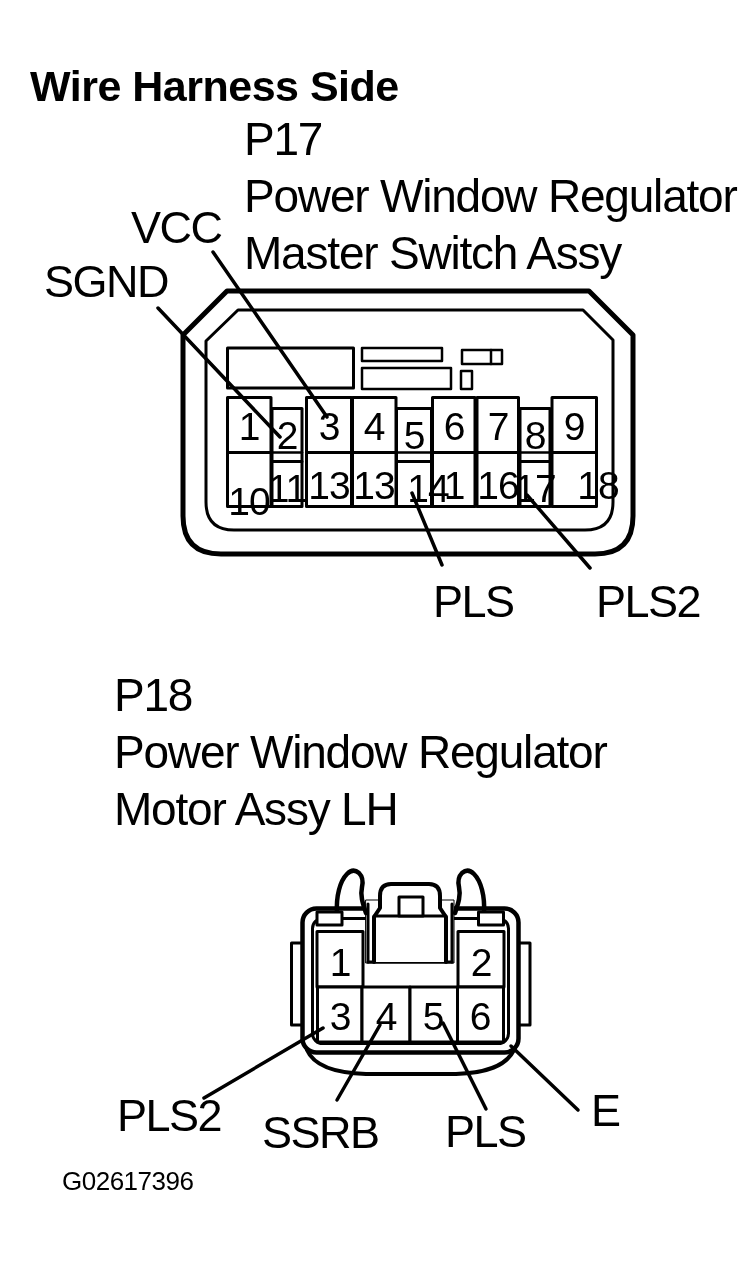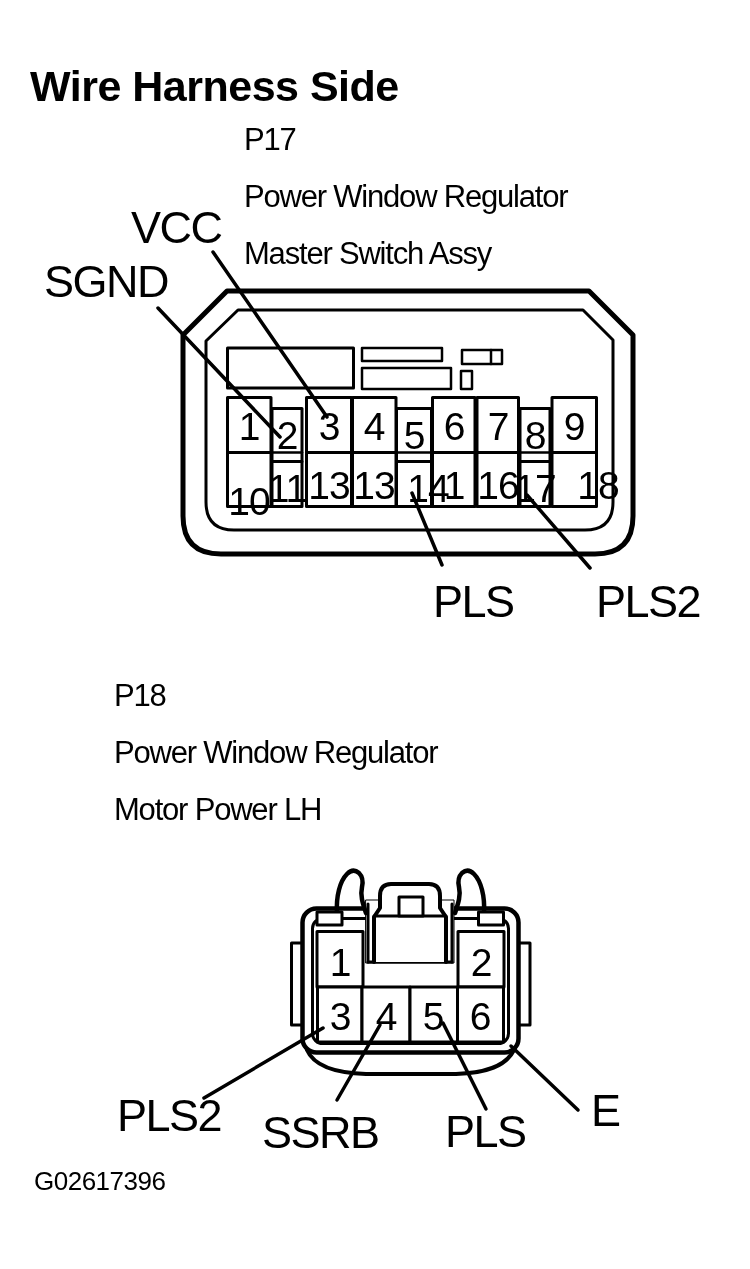--- a/index.html
+++ b/index.html
@@ -3,23 +3,23 @@
 <meta charset="utf-8">
 <style>
   html,body{margin:0;padding:0;background:#fff;}
   .page{
     position:relative;width:750px;height:1269px;background:#ffffff;
     font-family:"Liberation Sans",sans-serif;color:#000;overflow:hidden;
   }
   .page svg{position:absolute;left:0;top:0;}
   .lbl{position:absolute;white-space:nowrap;line-height:1;color:#000;}
   .title{font-size:43px;font-weight:bold;letter-spacing:-0.5px;}
-  .hblock{font-size:31px;letter-spacing:-1.2px;line-height:57px;}
+  .hblock{font-size:46px;letter-spacing:-1.2px;line-height:57px;}
   .sig{font-size:45px;letter-spacing:-1.5px;}
-  .figid{font-size:26px;letter-spacing:-0.5px;}
+  .figid{font-size:26px;letter-spacing:-0.5px;margin-left:28px;}
   .pin{
     position:absolute;transform:translate(-50%,-50%);
     font-size:39px;letter-spacing:-1px;line-height:1;white-space:nowrap;
   }
   .art path,.art rect,.art line{stroke:#000;}
 </style>
 </head>
 <body>
 
 <div class="page">
@@ -138,21 +138,21 @@
   <div class="pin" style="left:374px;top:485px;">13</div>
   <div class="pin" style="left:414px;top:488px;margin-left:14px;">14</div>
   <div class="pin" style="left:454px;top:485px;">1</div>
   <div class="pin" style="left:498px;top:485px;text-align:right;">16</div>
   <div class="pin" style="left:535px;top:488px;">17</div>
   <div class="pin" style="left:574px;top:485px;margin-left:24px;">18</div>
 
   <div class="lbl hblock" style="left:114px;top:667px;">
     <div>P18</div>
     <div>Power Window Regulator</div>
-    <div>Motor Power LH</div>
+    <div>Motor Assy LH</div>
   </div>
 
   <div class="pin" style="left:340px;top:962px;">1</div>
   <div class="pin" style="left:481px;top:962px;">2</div>
   <div class="pin" style="left:340px;top:1016px;">3</div>
   <div class="pin" style="left:386px;top:1016px;">4</div>
   <div class="pin" style="left:433px;top:1016px;">5</div>
   <div class="pin" style="left:480px;top:1016px;">6</div>
 
   <div class="lbl sig" style="left:117px;top:1093px;">PLS2</div>

